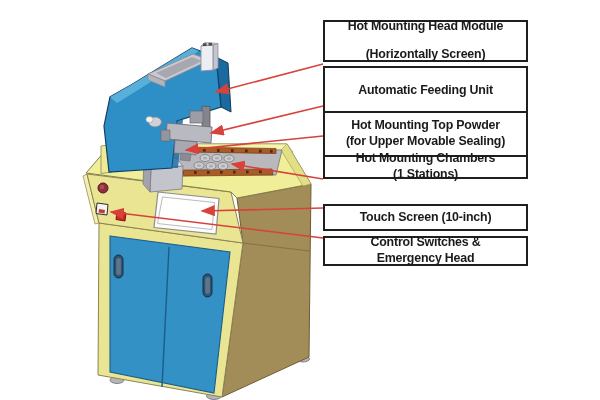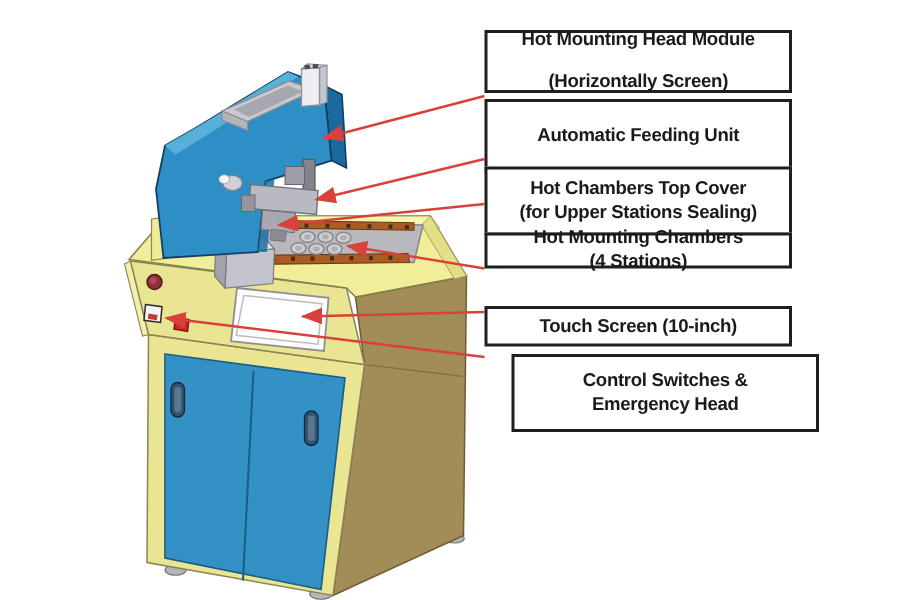--- a/index.html
+++ b/index.html
@@ -12,21 +12,21 @@
     display:flex;flex-direction:column;justify-content:center;align-items:center;
     text-align:center;color:#1a1a1a;
     font-size:12.4px;font-weight:700;line-height:1.28;letter-spacing:-0.2px;
   }
   .callout-box span{display:block;white-space:nowrap;}
   #box-1{top:20px;height:42px;gap:12px;}
   #box-2{top:66px;height:49px;}
   #box-3{top:111px;height:46px;}
   #box-4{top:155px;height:24px;}
   #box-5{top:204px;height:27px;text-align:right;}
-  #box-6{top:236px;height:52px;margin-left:18px;}
+  #box-6{top:236px;height:30px;}
 </style>
 </head>
 <body>
 
 <div id="stage">
 
   <svg id="machine-svg" width="600" height="400" viewBox="0 0 600 400">
     <defs>
       <marker id="arrowhead" markerWidth="9" markerHeight="7" refX="8" refY="3.5" orient="auto">
         <path d="M0,0 L9,3.5 L0,7 Z" fill="#d8423a"></path>
@@ -162,26 +162,26 @@
   </svg>
 
   <div id="box-1" class="callout-box">
     <span>Hot Mounting Head Module</span>
     <span>(Horizontally Screen)</span>
   </div>
   <div id="box-2" class="callout-box">
     <span>Automatic Feeding Unit</span>
   </div>
   <div id="box-3" class="callout-box">
-    <span>Hot Chambers Top Cover</span>
-    <span>(for Upper Stations Sealing)</span>
+    <span>Hot Mounting Top Powder</span>
+    <span>(for Upper Movable Sealing)</span>
   </div>
   <div id="box-4" class="callout-box">
     <span>Hot Mounting Chambers</span>
-    <span>(4 Stations)</span>
+    <span>(1 Stations)</span>
   </div>
   <div id="box-5" class="callout-box">
     <span>Touch Screen (10-inch)</span>
   </div>
   <div id="box-6" class="callout-box">
     <span>Control Switches &amp;</span>
     <span>Emergency Head</span>
   </div>
 
 </div>

